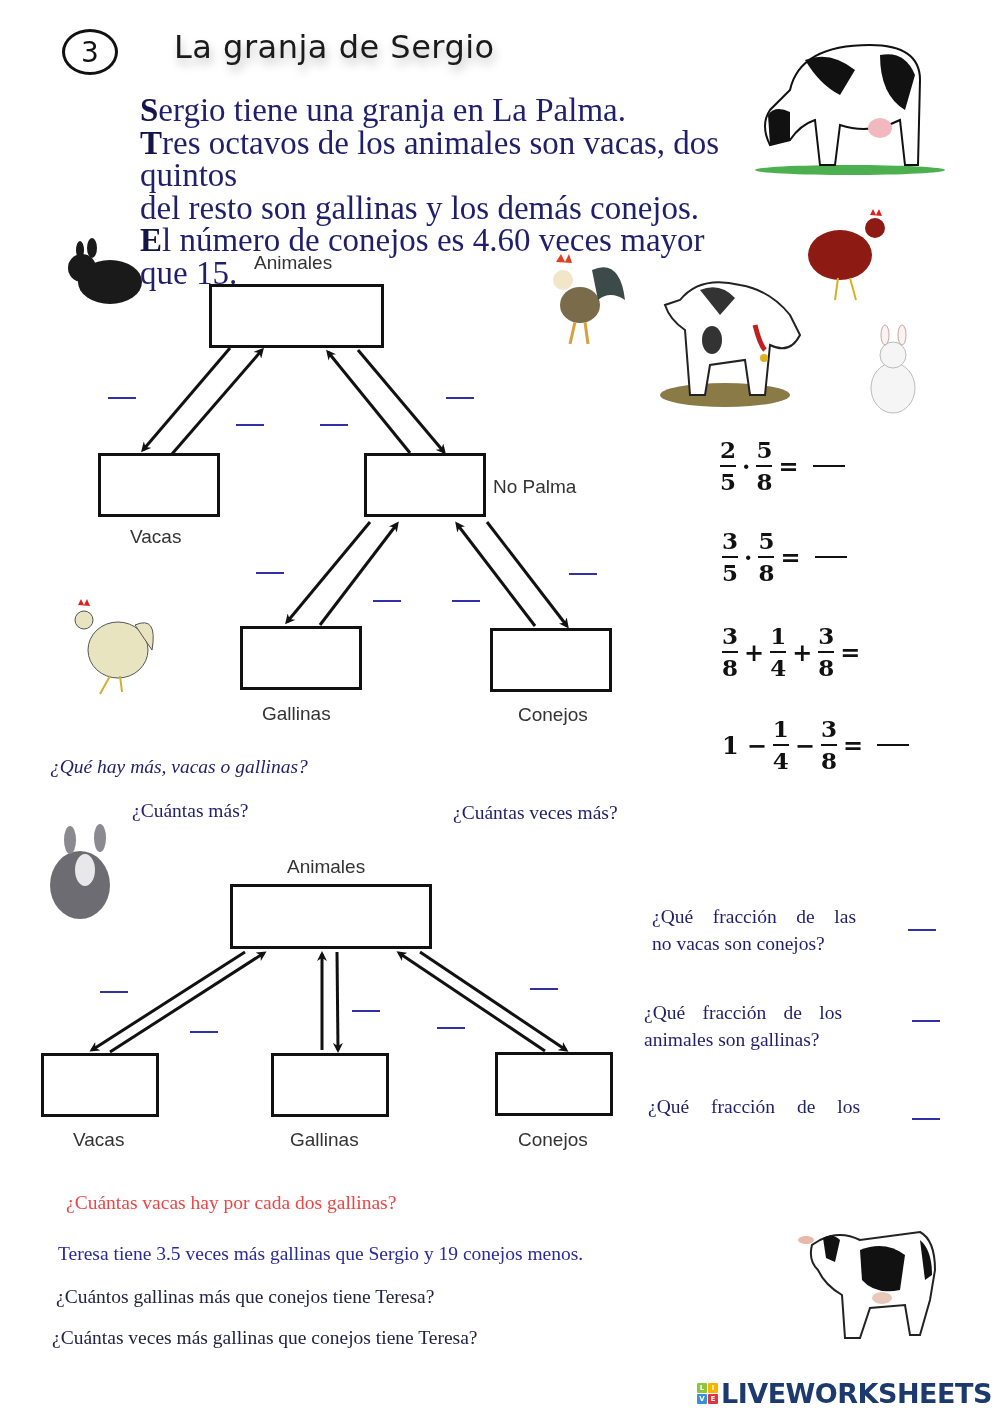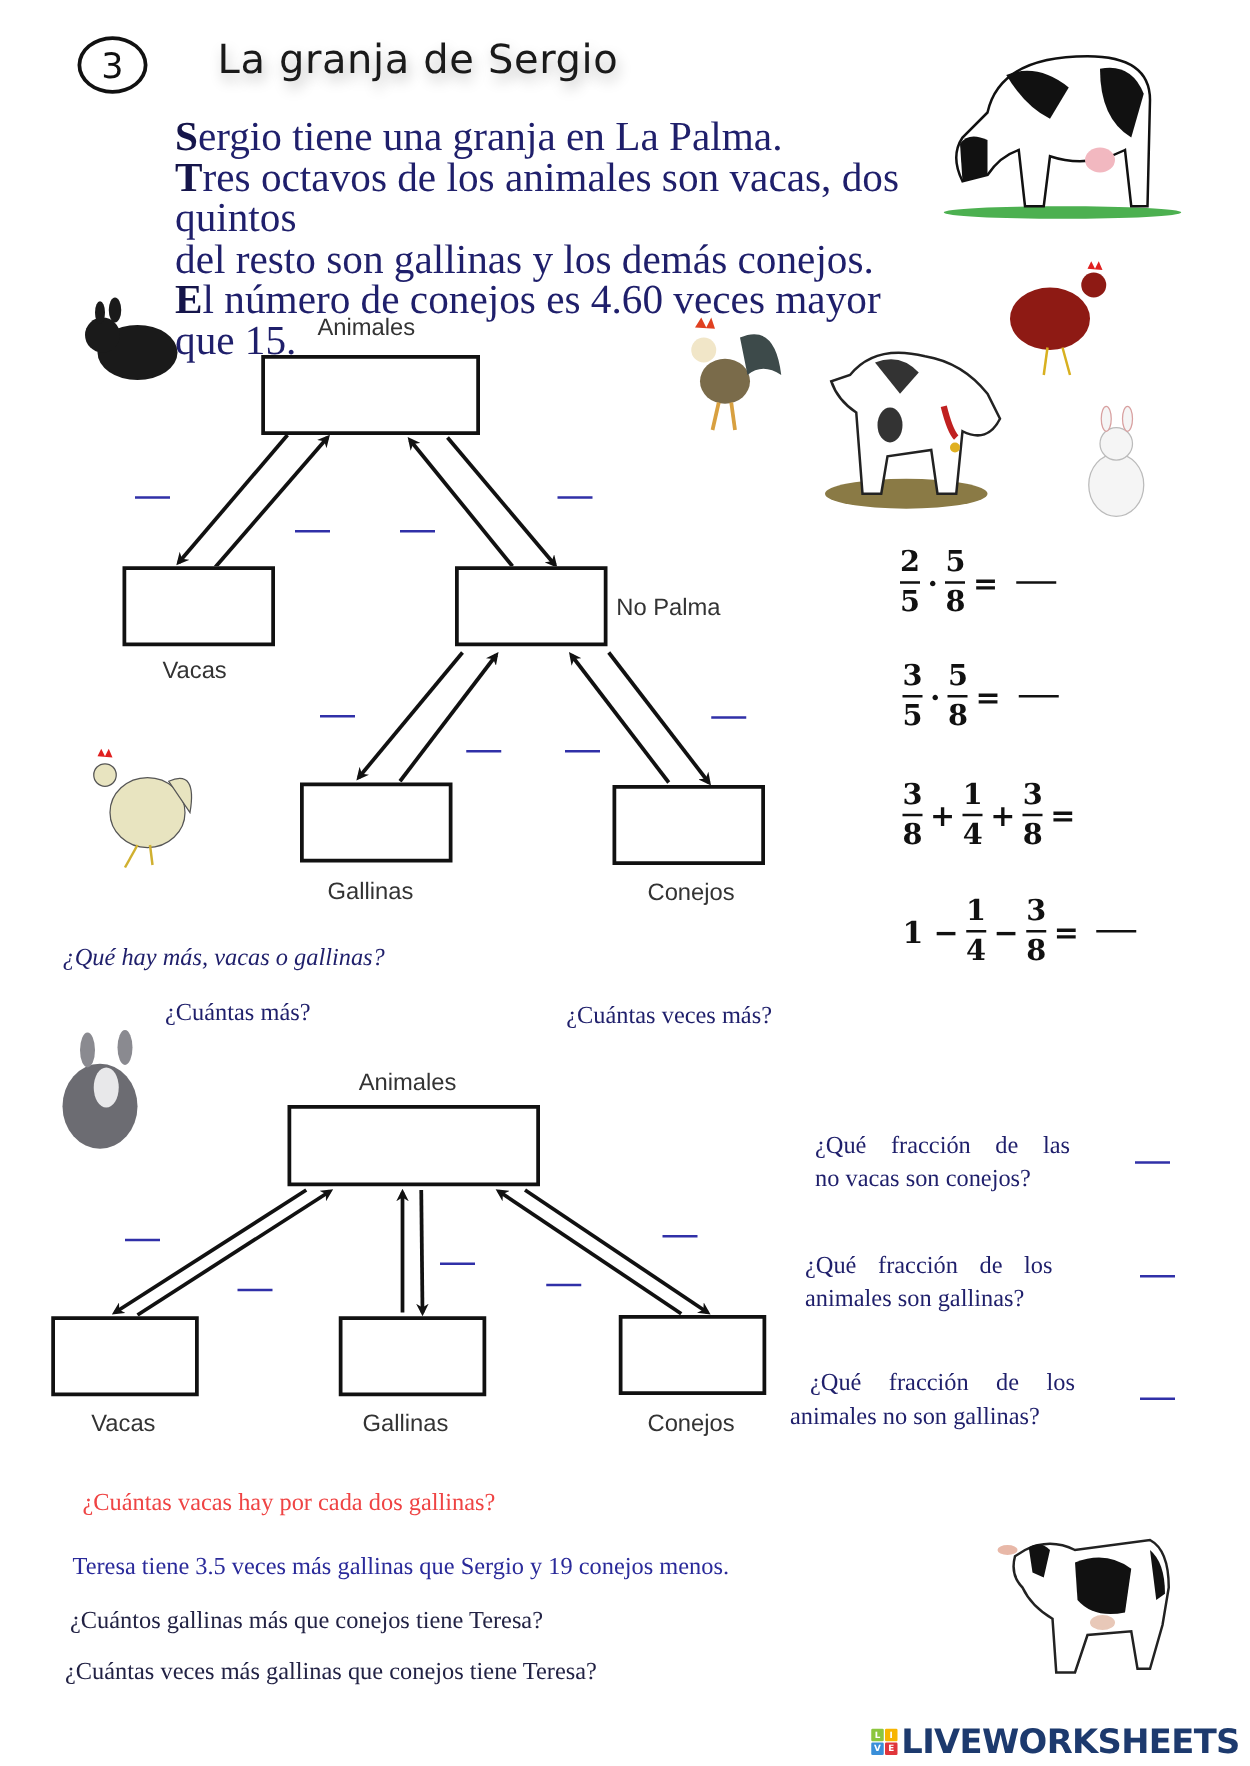--- a/index.html
+++ b/index.html
@@ -278,21 +278,20 @@
 <div class="blank" style="left:908px; top:929px;"></div>
 
 <div class="q-right" style="left:644px; top:999px; width:198px;">
   <div>¿Qué fracción de los</div>
   <div style="text-align:left; text-align-last:left;">animales son gallinas?</div>
 </div>
 <div class="blank" style="left:912px; top:1020px;"></div>
 
 <div class="q-right" style="left:632px; top:1093px; width:228px;">
   <div style="padding-left:16px;">¿Qué fracción de los</div>
-  <div style="text-align:left; text-align-last:left;">animales no son gallinas?</div>
 </div>
 <div class="blank" style="left:912px; top:1118px;"></div>
 
 <div class="q" style="left:66px; top:1192px; color:#ef4444;">¿Cuántas vacas hay por cada dos gallinas?</div>
 <div class="q" style="left:58px; top:1243px; color:#2a2a9a;">Teresa tiene 3.5 veces más gallinas que Sergio y 19 conejos menos.</div>
 <div class="q" style="left:56px; top:1286px; color:#222244;">¿Cuántos gallinas más que conejos tiene Teresa?</div>
 <div class="q" style="left:52px; top:1327px; color:#222244;">¿Cuántas veces más gallinas que conejos tiene Teresa?</div>
 
 <div class="logo">
   <div class="logo-grid">

